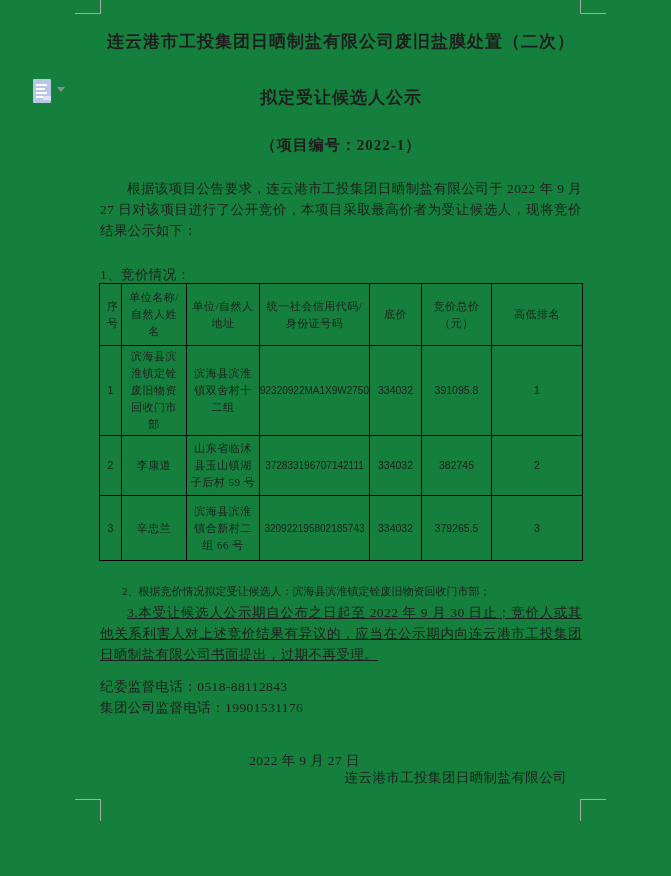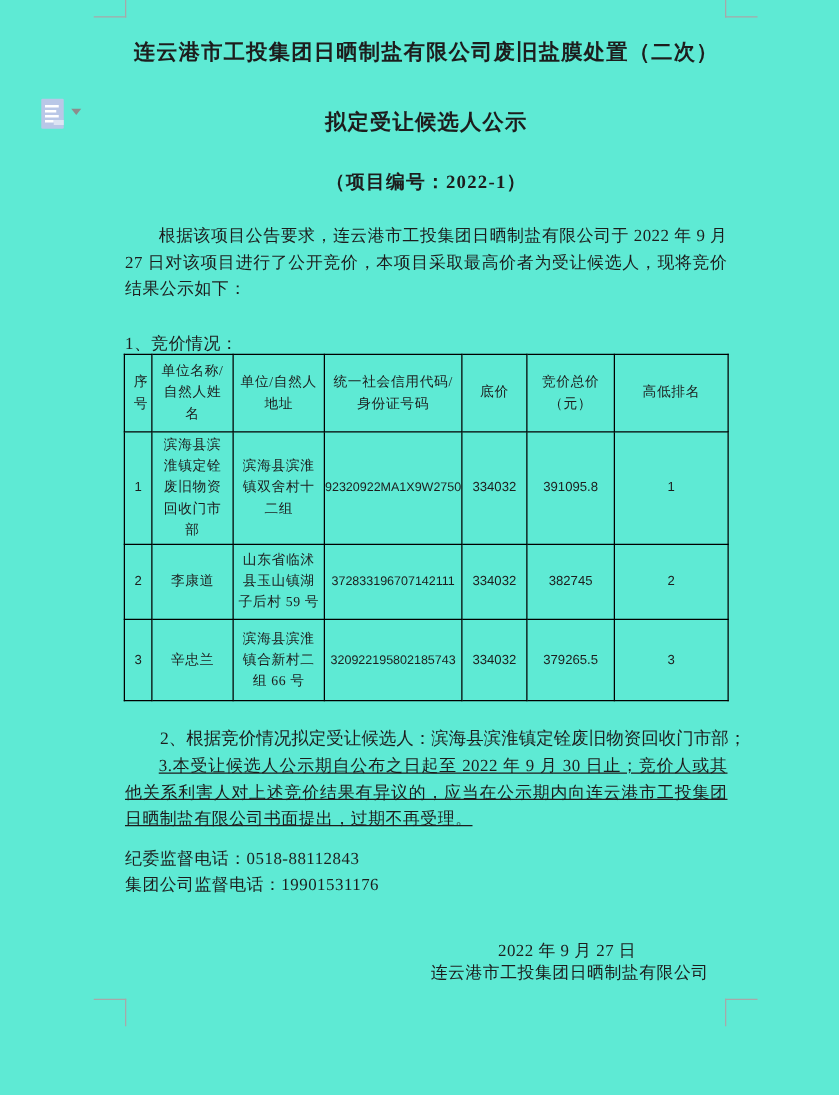--- a/index.html
+++ b/index.html
@@ -1,17 +1,17 @@
 <!DOCTYPE html>
 <html><head>
 <meta charset="utf-8">
 <style>
   html,body{margin:0;padding:0;background:#ffffff;}
   #page{
-    position:relative;width:671px;height:876px;background:#5eead4;overflow:hidden;
+    position:relative;width:671px;height:876px;background:#15803d;overflow:hidden;
     font-family:"Liberation Serif","DejaVu Serif",serif;color:#1d1d1d;
   }
   
   .crop{position:absolute;width:25px;height:13px;}
   .crop.tl{left:75px;top:0;border-right:1px solid #a8a8a8;border-bottom:1px solid #a8a8a8;}
   .crop.tr{left:580px;top:0;border-left:1px solid #a8a8a8;border-bottom:1px solid #a8a8a8;}
   .crop.bl{left:75px;top:799px;height:21px;border-right:1px solid #a8a8a8;border-top:1px solid #a8a8a8;}
   .crop.br{left:580px;top:799px;height:21px;border-left:1px solid #a8a8a8;border-top:1px solid #a8a8a8;}
   
   .paste-btn{position:absolute;left:33px;top:79px;width:34px;height:26px;cursor:pointer;}
@@ -28,26 +28,26 @@
   .block{position:absolute;left:100px;width:482px;}
   .title{font-weight:bold;text-align:center;font-size:17px;letter-spacing:1px;}
   #title1{top:30px;}
   #title2{top:86px;}
   #title3{top:136px;font-size:15px;}
   
   .para{font-size:13.5px;line-height:21px;text-align:justify;letter-spacing:0.4px;}
   .indent{text-indent:2em;}
   #intro{top:178px;}
   #sec1{top:264px;}
-  #para2{top:581px;letter-spacing:0;font-size:14px;white-space:nowrap;}
+  #para2{top:581px;letter-spacing:0;font-size:11px;white-space:nowrap;}
   #para3{top:602px;text-decoration:underline;}
   #phone1{top:676px;}
   #phone2{top:697px;}
   #sig-company{top:729px;text-align:right;padding-right:15px;width:467px;margin-top:38px;}
-  #sig-date{top:750px;text-align:right;padding-right:73px;width:409px;}
+  #sig-date{top:750px;text-align:center;padding-right:73px;width:409px;}
   
   #bid-table{position:absolute;left:99px;top:283px;width:483px;border-collapse:collapse;table-layout:fixed;}
   #bid-table col.c0{width:22px;} #bid-table col.c1{width:65px;} #bid-table col.c2{width:73px;}
   #bid-table col.c3{width:110px;} #bid-table col.c4{width:52px;} #bid-table col.c5{width:70px;}
   #bid-table col.c6{width:91px;}
   #bid-table th,#bid-table td{
     border:1px solid #000;text-align:center;vertical-align:middle;
     font-size:11px;font-weight:normal;line-height:17px;letter-spacing:0.5px;
     padding:2px 7px;word-break:break-all;
   }

